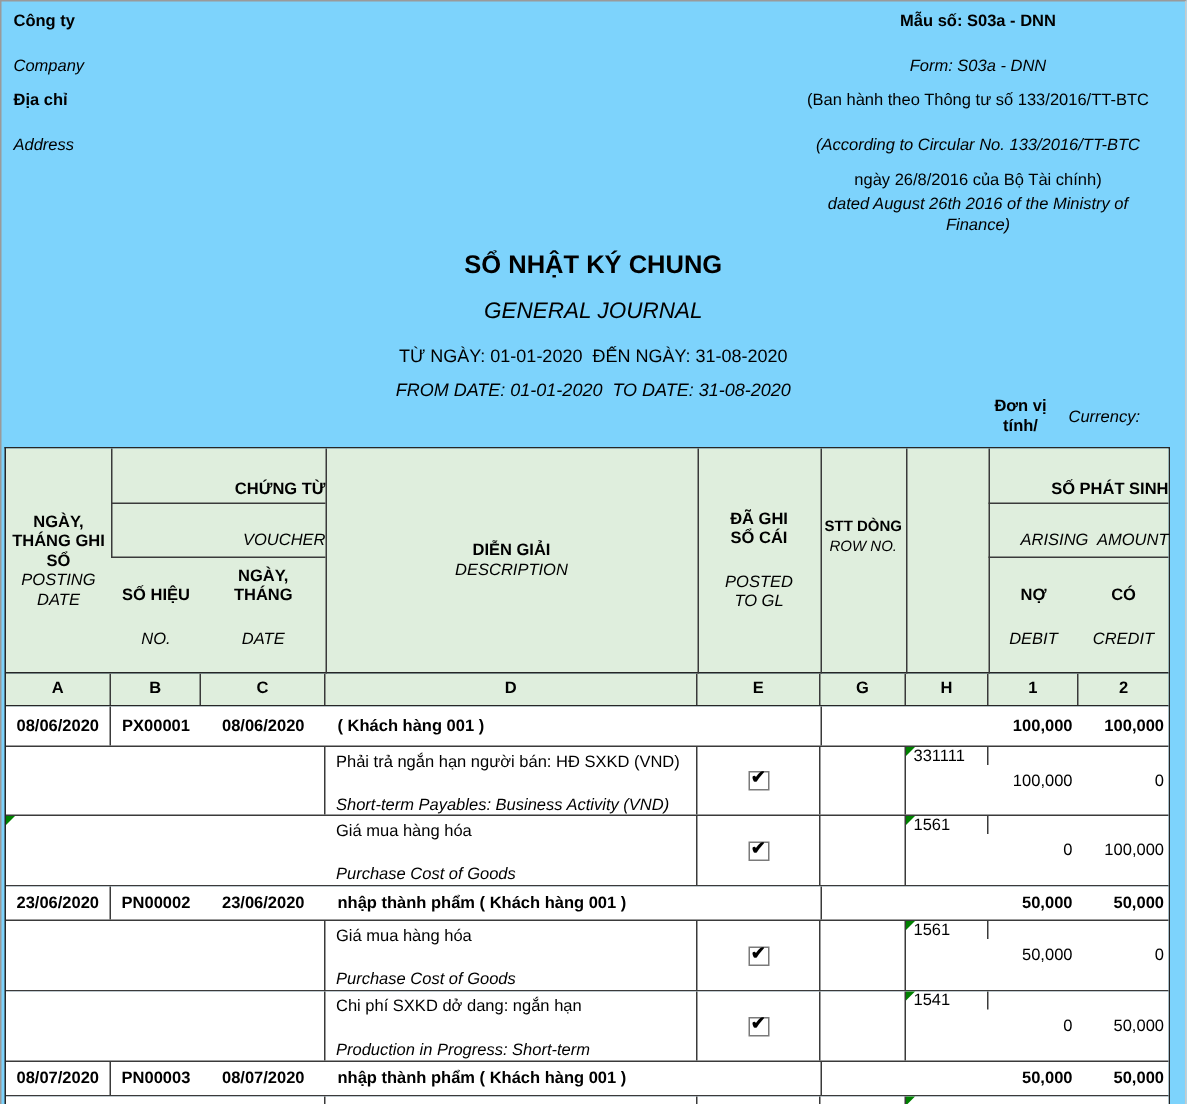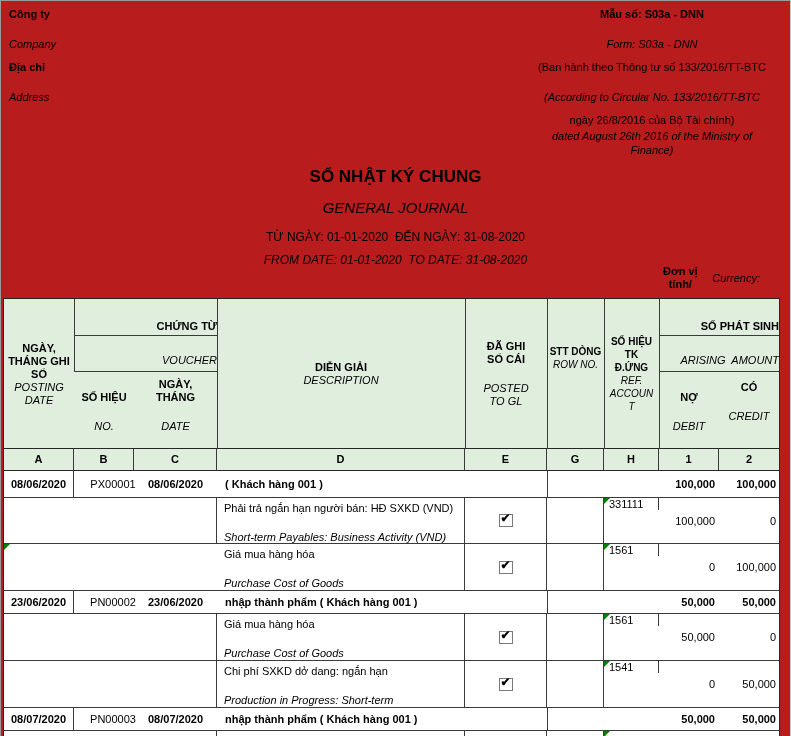--- a/index.html
+++ b/index.html
@@ -1,18 +1,18 @@
 <!DOCTYPE html>
 <html><head>
 <meta charset="utf-8">
 <style>
   * { box-sizing: border-box; margin: 0; padding: 0; }
   body { background: #fff; font-family: "Liberation Sans", sans-serif; color: #000; }
   .page {
-    position: relative; width: 791px; height: 736px; background: #b91c1c; overflow: hidden;
+    position: relative; width: 791px; height: 736px; background: #7dd3fc; overflow: hidden;
     border-top: 1px solid #9a9a9a; border-left: 1px solid #9a9a9a; border-right: 1px solid #c9c9c9;
     font-size: 11px;
   }
   .b { font-weight: bold; }
   .i { font-style: italic; margin-top: 16px; }
   .pre { white-space: pre; }
 
   
   .corner-left { position: absolute; left: 8px; top: 6px; }
   .corner-left div { line-height: 14px; margin-bottom: 9px; }
@@ -48,21 +48,21 @@
 
   .row { position: relative; border-bottom: 1px solid #3a3a3a; background: #fff; }
   .row.group { height: 27px; }
   .row.group.h23 { height: 23px; }
   .row.detail { height: 46px; }
   .row.detail.h47 { height: 47px; }
   .cell { position: absolute; top: 0; bottom: 0; }
   .vline { border-right: 1px solid #3a3a3a; }
   .center { display: flex; align-items: center; justify-content: center; }
   .g-a { left: 0; width: 70px; font-weight: bold; }
-  .g-b { left: 79px; width: 60px; font-weight: normal; }
+  .g-b { left: 70px; width: 60px; font-weight: bold; }
   .g-c { left: 130px; width: 83px; font-weight: bold; }
   .g-d { left: 213px; width: 330px; display: flex; align-items: center; padding-left: 8px; font-weight: bold; }
   .g-nums { left: 543px; right: 0; border-left: 1px solid #3a3a3a; font-weight: bold; }
   .d-abc { left: 0; width: 213px; }
   .d-desc { left: 213px; width: 248px; border-right: 1px solid #3a3a3a; display: flex; flex-direction: column; justify-content: space-around; padding: 4px 4px 6px 7px; line-height: 13px; }
   .d-e { left: 461px; width: 82px; border-right: 1px solid #3a3a3a; }
   .d-g { left: 543px; width: 57px; border-right: 1px solid #3a3a3a; }
   .d-h { left: 600px; width: 55px; border-right: 1px solid #3a3a3a; display: flex; align-items: center; padding-left: 5px; }
   .d-nums { left: 655px; right: 0; }
   .num { position: absolute; top: 50%; transform: translateY(-50%); text-align: center; }
@@ -151,36 +151,32 @@
       <div class="hcell" style="left:461px; top:0; width:82px; height:150px;">
         <span class="vi" style="max-width:52px;">ĐÃ GHI SỔ CÁI</span>
         <span class="en" style="max-width:54px;margin-top:16px;">POSTED TO GL</span>
       </div>
 
       <div class="hcell" style="left:543px; top:0; width:57px; height:118px; font-size:10px;">
         <span class="vi" style="white-space:nowrap;">STT DÒNG</span>
         <span class="en">ROW NO.</span>
       </div>
 
-      <div class="hcell" style="left:600px; top:0; width:55px; height:150px; font-size:10px;">
-        <span class="vi" style="max-width:48px;">SỐ HIỆU TK Đ.ỨNG</span>
-        <span class="en" style="max-width:44px; overflow-wrap:break-word;">REF. ACCOUNT</span>
-      </div>
 
       <div class="band" style="left:655px; top:0; width:120px; height:37px; border-bottom:1px solid #3a3a3a; align-items:flex-end; padding-bottom:3px;">
         <span class="b">SỐ PHÁT SINH</span>
       </div>
       <div class="band" style="left:655px; top:37px; width:120px; height:36px; border-bottom:1px solid #3a3a3a; align-items:flex-start; padding-top:2px;">
         <span class="i pre">ARISING  AMOUNT</span>
       </div>
       <div class="subpair" style="left:655px; top:73px; width:60px; height:77px;">
         <span class="b">NỢ</span>
         <span class="i">DEBIT</span>
       </div>
-      <div class="subpair" style="left:715px; top:63px; width:60px; height:77px;justify-content:flex-end;">
+      <div class="subpair" style="left:715px; top:73px; width:60px; height:77px;justify-content:flex-end;">
         <span class="b">CÓ</span>
         <span class="i">CREDIT</span>
       </div>
     </div>
 
     <div class="letters">
       <div style="width:70px;">A</div>
       <div style="width:60px;">B</div>
       <div style="width:83px;">C</div>
       <div style="width:248px;">D</div>

